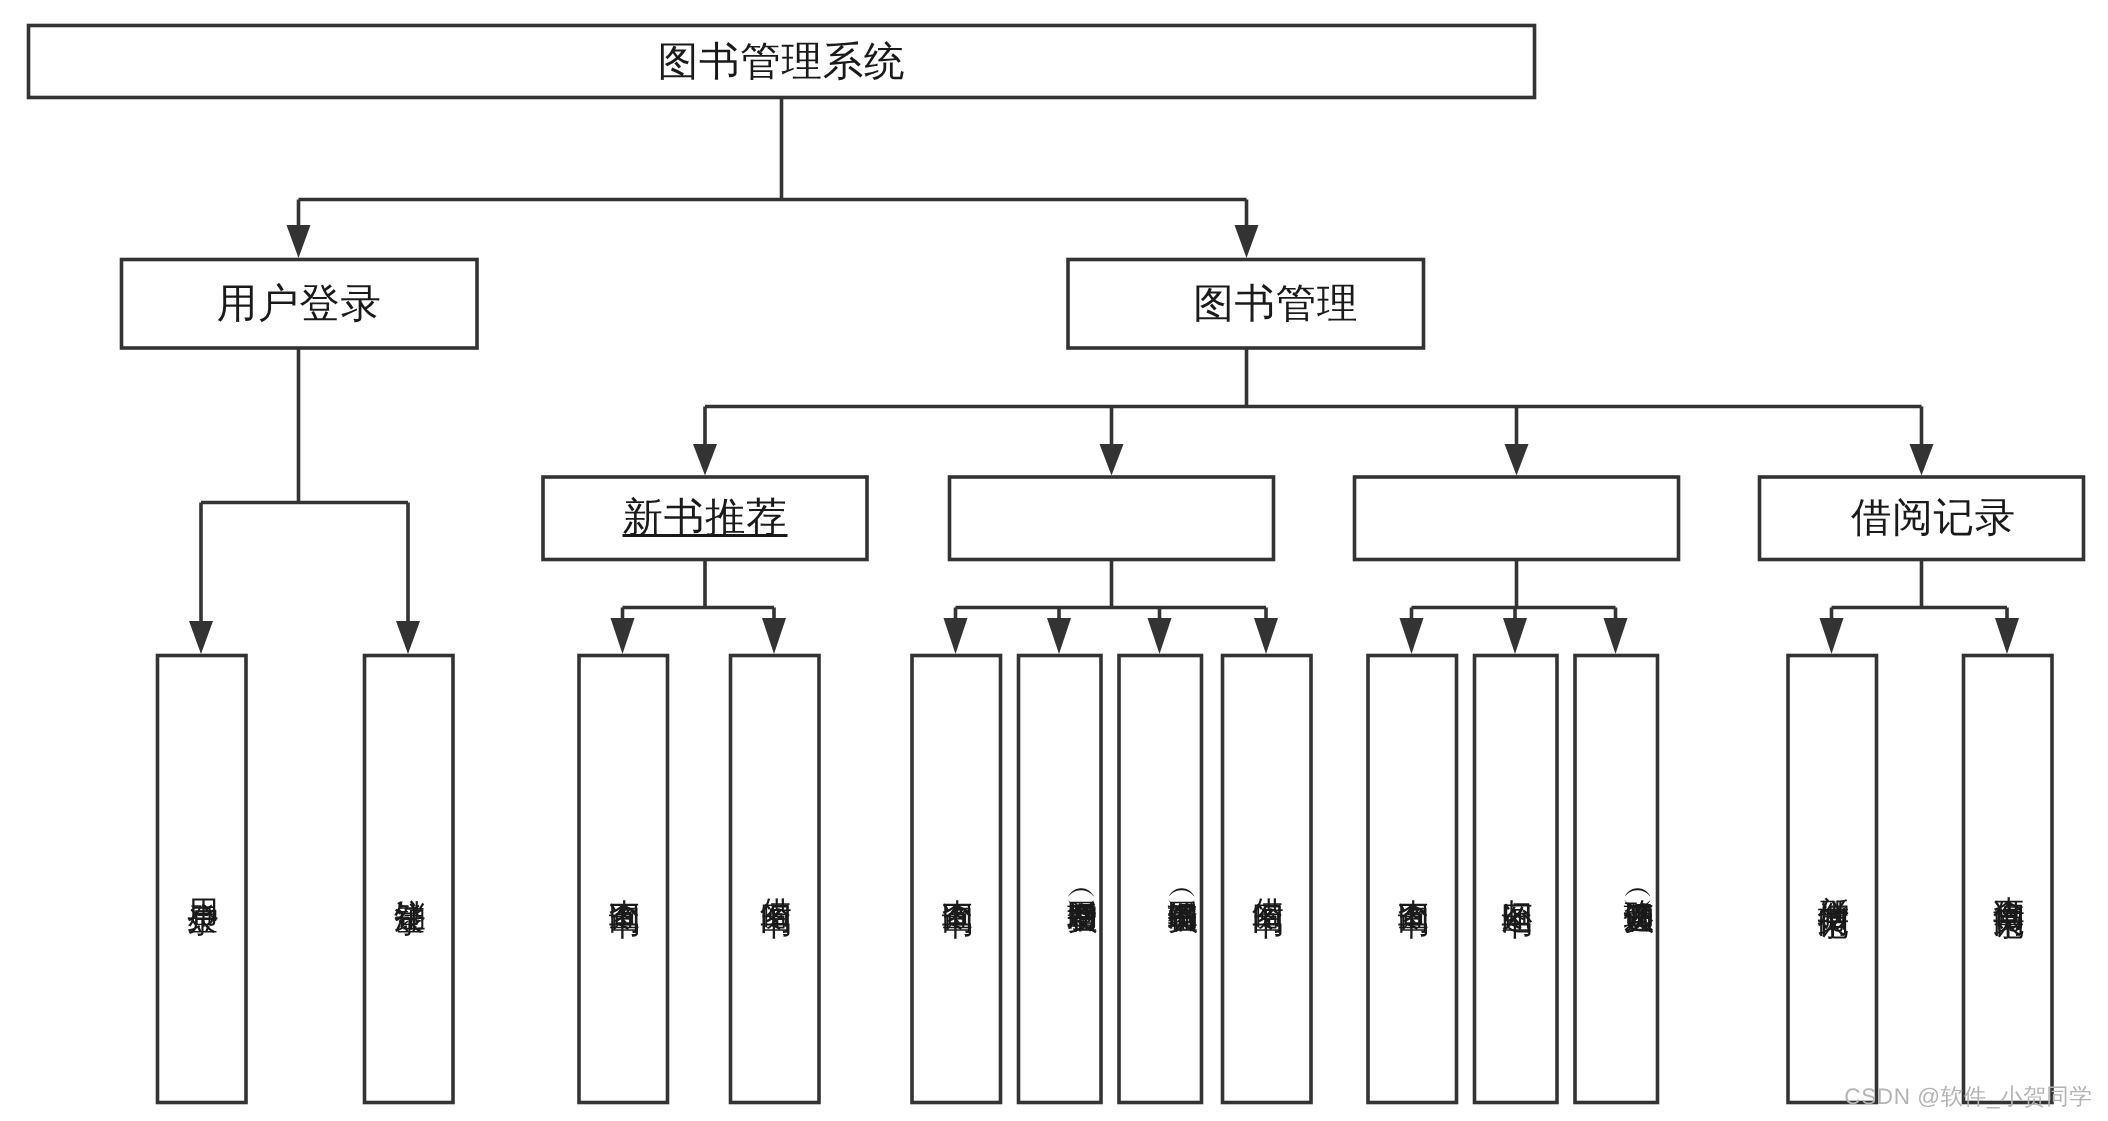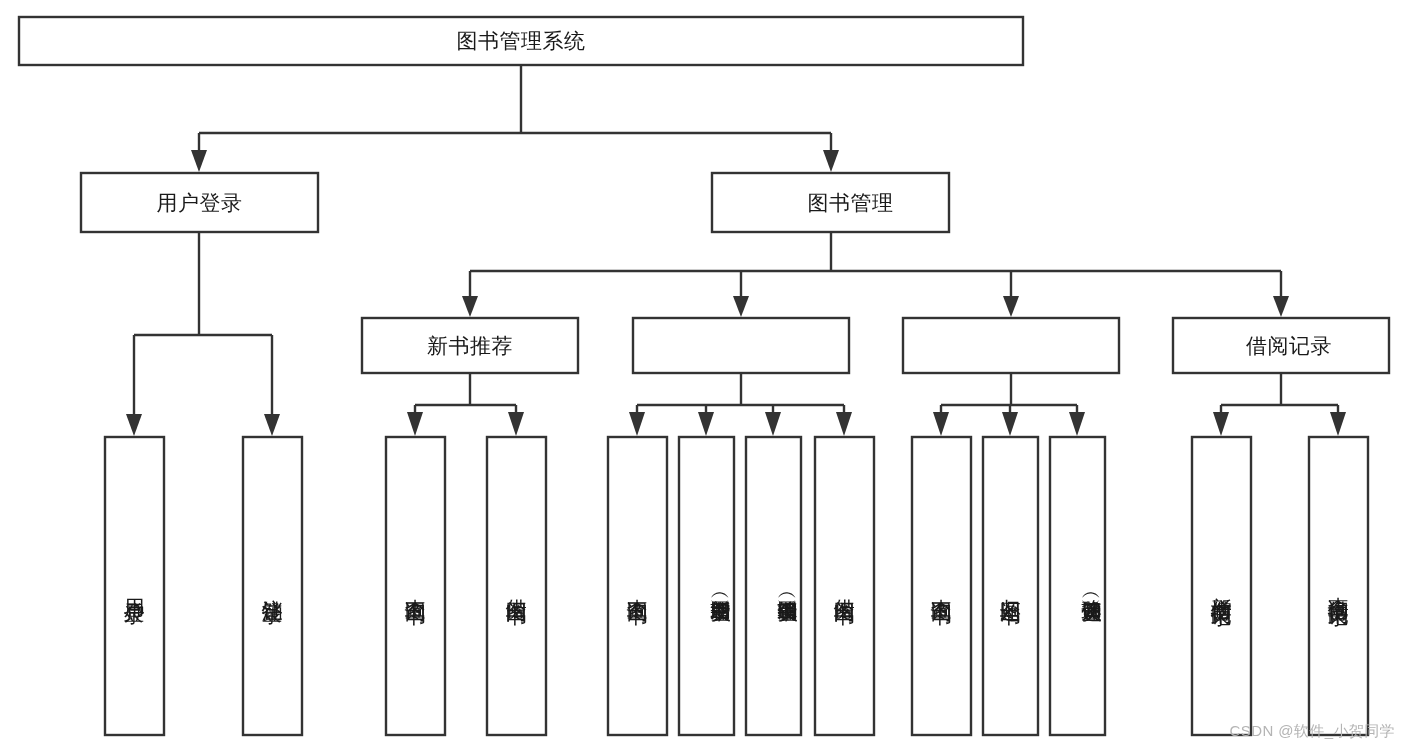--- a/index.html
+++ b/index.html
@@ -41,21 +41,21 @@
   .node-label {
     position: absolute;
     display: flex;
     align-items: center;
     justify-content: center;
     color: #1a1a1a;
     pointer-events: none;
     box-sizing: border-box;
   }
   .node-label.horizontal {
-    font-size: 21px;
+    font-size: 27px;
     line-height: 1.2;
     white-space: nowrap;
     letter-spacing: 0.5px;
   }
   .node-label.vertical {
     writing-mode: vertical-rl;
     text-orientation: upright;
     font-size: 21px;
     line-height: 1.32;
     letter-spacing: 2px;
@@ -185,21 +185,21 @@
       <polygon class="arrow-head" points="1213,412 1229,412 1221,436"></polygon>
       <polygon class="arrow-head" points="1330,412 1346,412 1338,436"></polygon>
     </g>
   </svg>
 
   <div class="node-label horizontal" style="left:19px; top:17px; width:1004px; height:48px;">图书管理系统</div>
 
   <div class="node-label horizontal" style="left:81px; top:173px; width:237px; height:59px;">用户登录</div>
   <div class="node-label horizontal" style="left:712px; top:173px; width:237px; height:59px;padding-left:40px;">图书管理</div>
 
-  <div class="node-label horizontal" style="left:362px; top:318px; width:216px; height:55px;">新书推荐</div>
+  <div class="node-label horizontal" style="left:362px; top:318px; width:216px; height:55px;text-decoration:underline;">新书推荐</div>
   <div class="node-label horizontal" style="left:1173px; top:318px; width:216px; height:55px;padding-left:16px;">借阅记录</div>
 
   <div class="node-label vertical" style="left:105px; top:437px; width:59px; height:298px;">用户登录</div>
   <div class="node-label vertical" style="left:243px; top:437px; width:59px; height:298px;">注销登录</div>
 
   <div class="node-label vertical" style="left:386px; top:437px; width:59px; height:298px;">查询图书</div>
   <div class="node-label vertical" style="left:487px; top:437px; width:59px; height:298px;">借阅图书</div>
 
   <div class="node-label vertical" style="left:608px; top:437px; width:59px; height:298px;">查询图书</div>
   <div class="node-label vertical tall" style="left:679px; top:437px; width:55px; height:298px; align-items:flex-start;">新增图书（管理员）</div>

